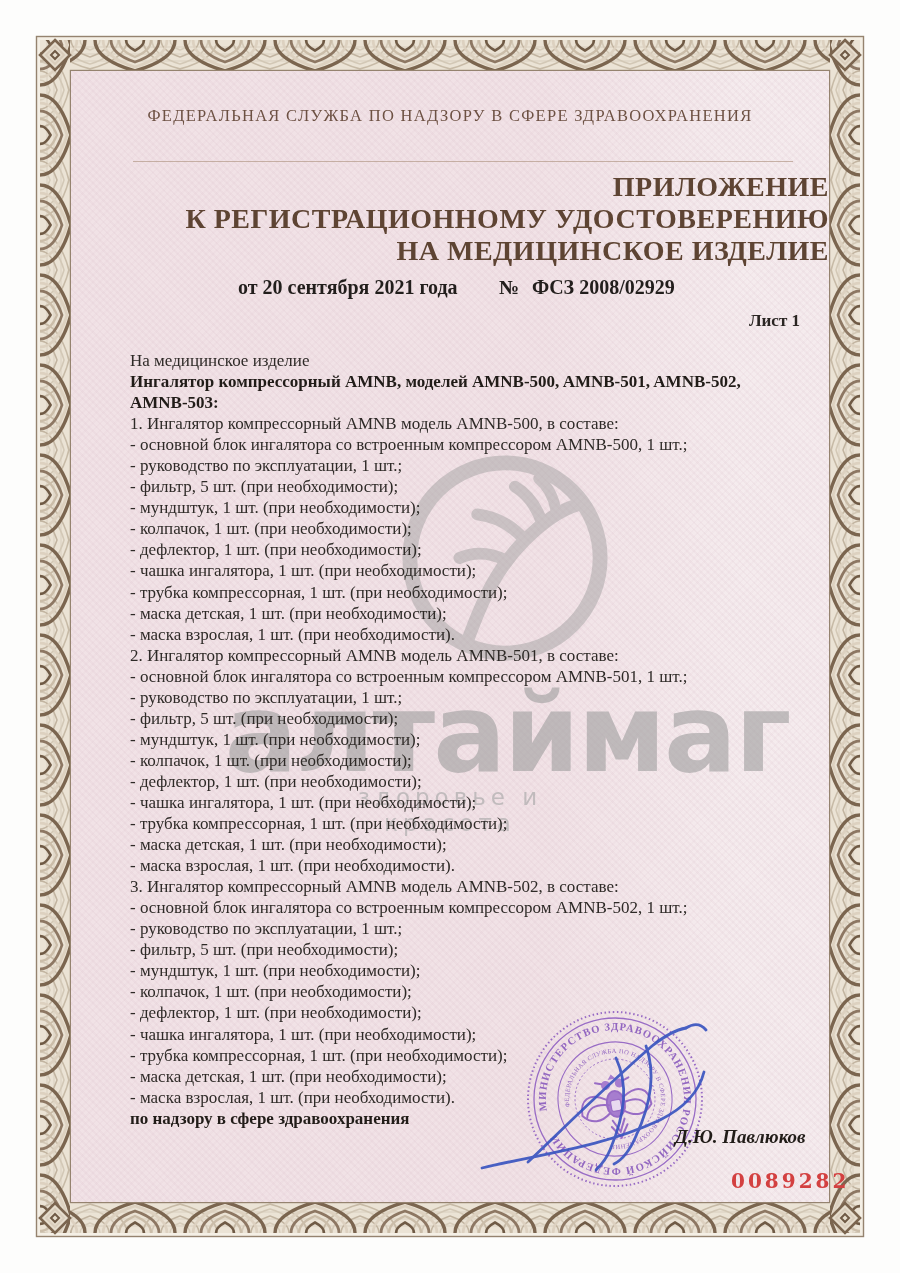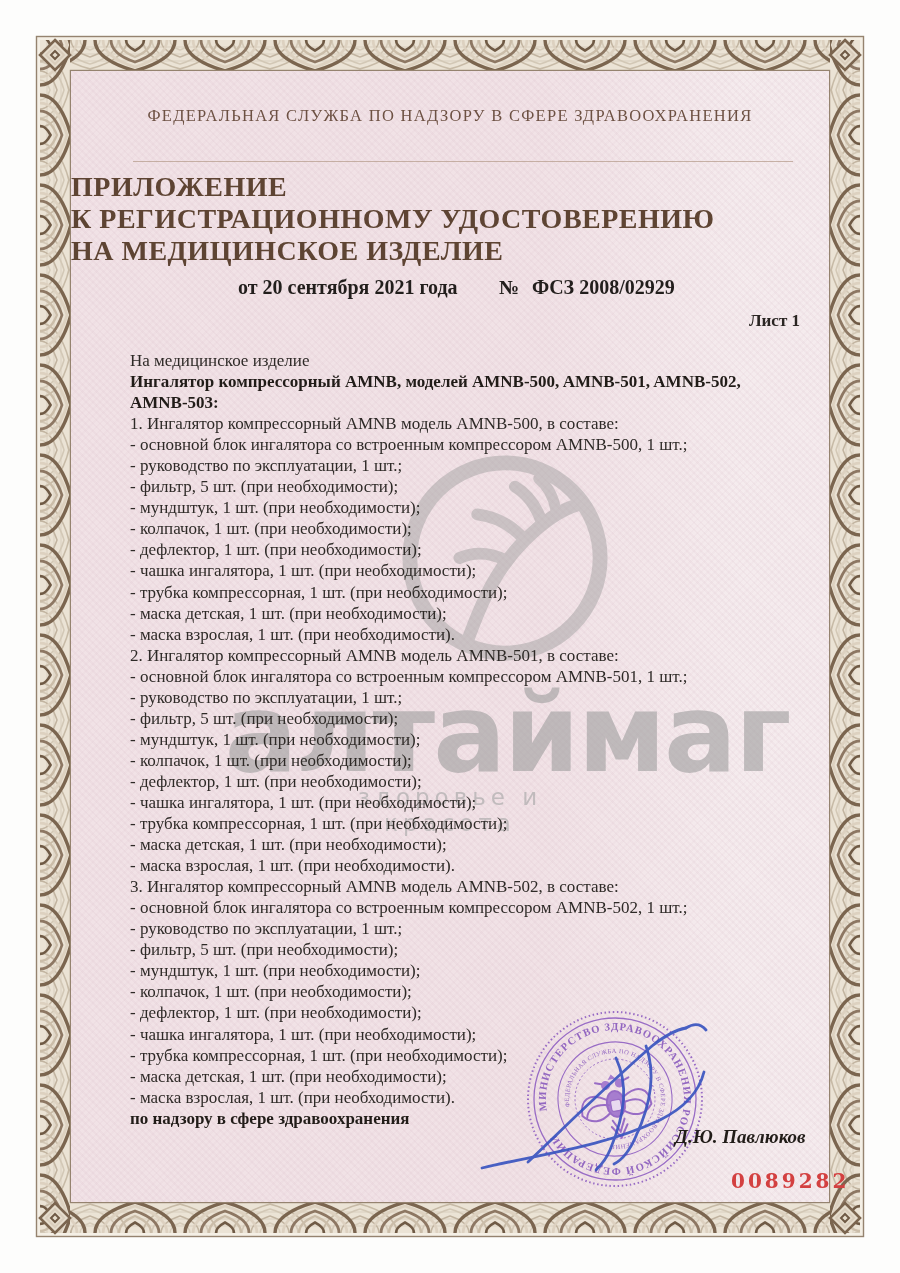--- a/index.html
+++ b/index.html
@@ -16,21 +16,21 @@
       repeating-linear-gradient(-45deg, rgba(205,170,185,.07) 0 2px, rgba(255,255,255,0) 2px 5px),
       linear-gradient(90deg, rgba(241,226,230,0) 62%, rgba(248,243,244,.55) 88%);
   }
   .abs{position:absolute;}
   .agency{
     left:71px;width:758px;text-align:center;color:#6d5143;
     font-size:16.5px;letter-spacing:1.3px;font-weight:normal;z-index:5;
   }
   .divider{left:133px;top:161px;width:660px;height:0;border-top:1.5px solid #b79e8e;opacity:.75;z-index:5;}
   .title{
-    left:71px;width:758px;text-align:left;color:#5e4433;font-weight:bold;
+    left:71px;width:758px;text-align:right;color:#5e4433;font-weight:bold;
     font-size:28px;letter-spacing:.5px;z-index:5;
   }
   .meta{font-size:20px;font-weight:bold;color:#221e1c;z-index:5;}
   .sheet{left:720px;top:311px;width:80px;text-align:right;font-size:17px;font-weight:bold;color:#2a2522;z-index:5;}
   .flow{
     left:130px;top:350px;width:658px;z-index:5;
     font-size:17px;line-height:21.05px;color:#2e2a27;
   }
   .flow .ln{white-space:nowrap;}
   .flow .wrap{white-space:normal;}

